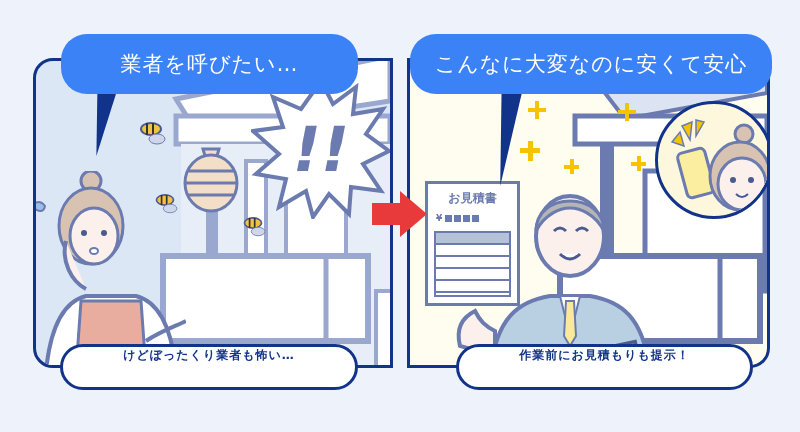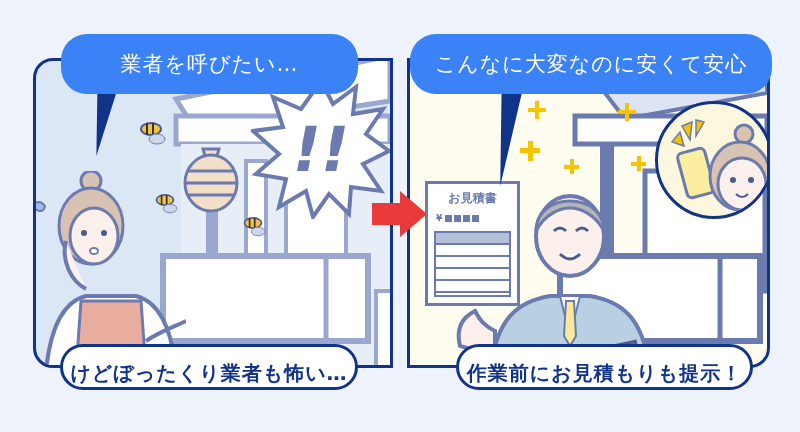--- a/index.html
+++ b/index.html
@@ -1,18 +1,18 @@
 <!DOCTYPE html>
 <html><head>
 <meta charset="utf-8">
 <style>
   html,body{margin:0;padding:0;}
   body{width:800px;height:432px;background:#eef2fb;position:relative;overflow:hidden;font-family:"DejaVu Sans",sans-serif;}
   .bubble-top{position:absolute;background:#3b82f6;color:#fff;font-size:21px;letter-spacing:1px;display:flex;align-items:center;justify-content:center;border-radius:26px;height:60px;top:34px;z-index:5;}
-  .bubble-bottom{position:absolute;background:#fff;border:3px solid #11338a;color:#11338a;font-weight:bold;font-size:20px;display:flex;align-items:flex-end;justify-content:center;border-radius:26px;height:46px;top:344px;box-sizing:border-box;z-index:5;letter-spacing:1px;}
+  .bubble-bottom{position:absolute;background:#fff;border:3px solid #11338a;color:#11338a;font-weight:bold;font-size:12px;display:flex;align-items:flex-start;justify-content:center;border-radius:26px;height:46px;top:344px;box-sizing:border-box;z-index:5;letter-spacing:1px;}
   .tail{position:absolute;width:0;height:0;z-index:4;}
 </style>
 </head>
 <body>
 
 <div style="position:absolute;left:33px;top:58px;width:360px;height:310px;border:3px solid #11338a;border-radius:20px 0 0 20px;box-sizing:border-box;background:#dce7f6;overflow:hidden;">
   <svg width="354" height="304" viewBox="0 0 354 304" style="position:absolute;left:0;top:0;">
 
     <polygon points="140,38 354,-5 354,40 160,70" fill="#fff" stroke="#9aa8cf" stroke-width="5"></polygon>
     <rect x="140" y="55" width="214" height="28" fill="#fff" stroke="#9aa8cf" stroke-width="5"></rect>

